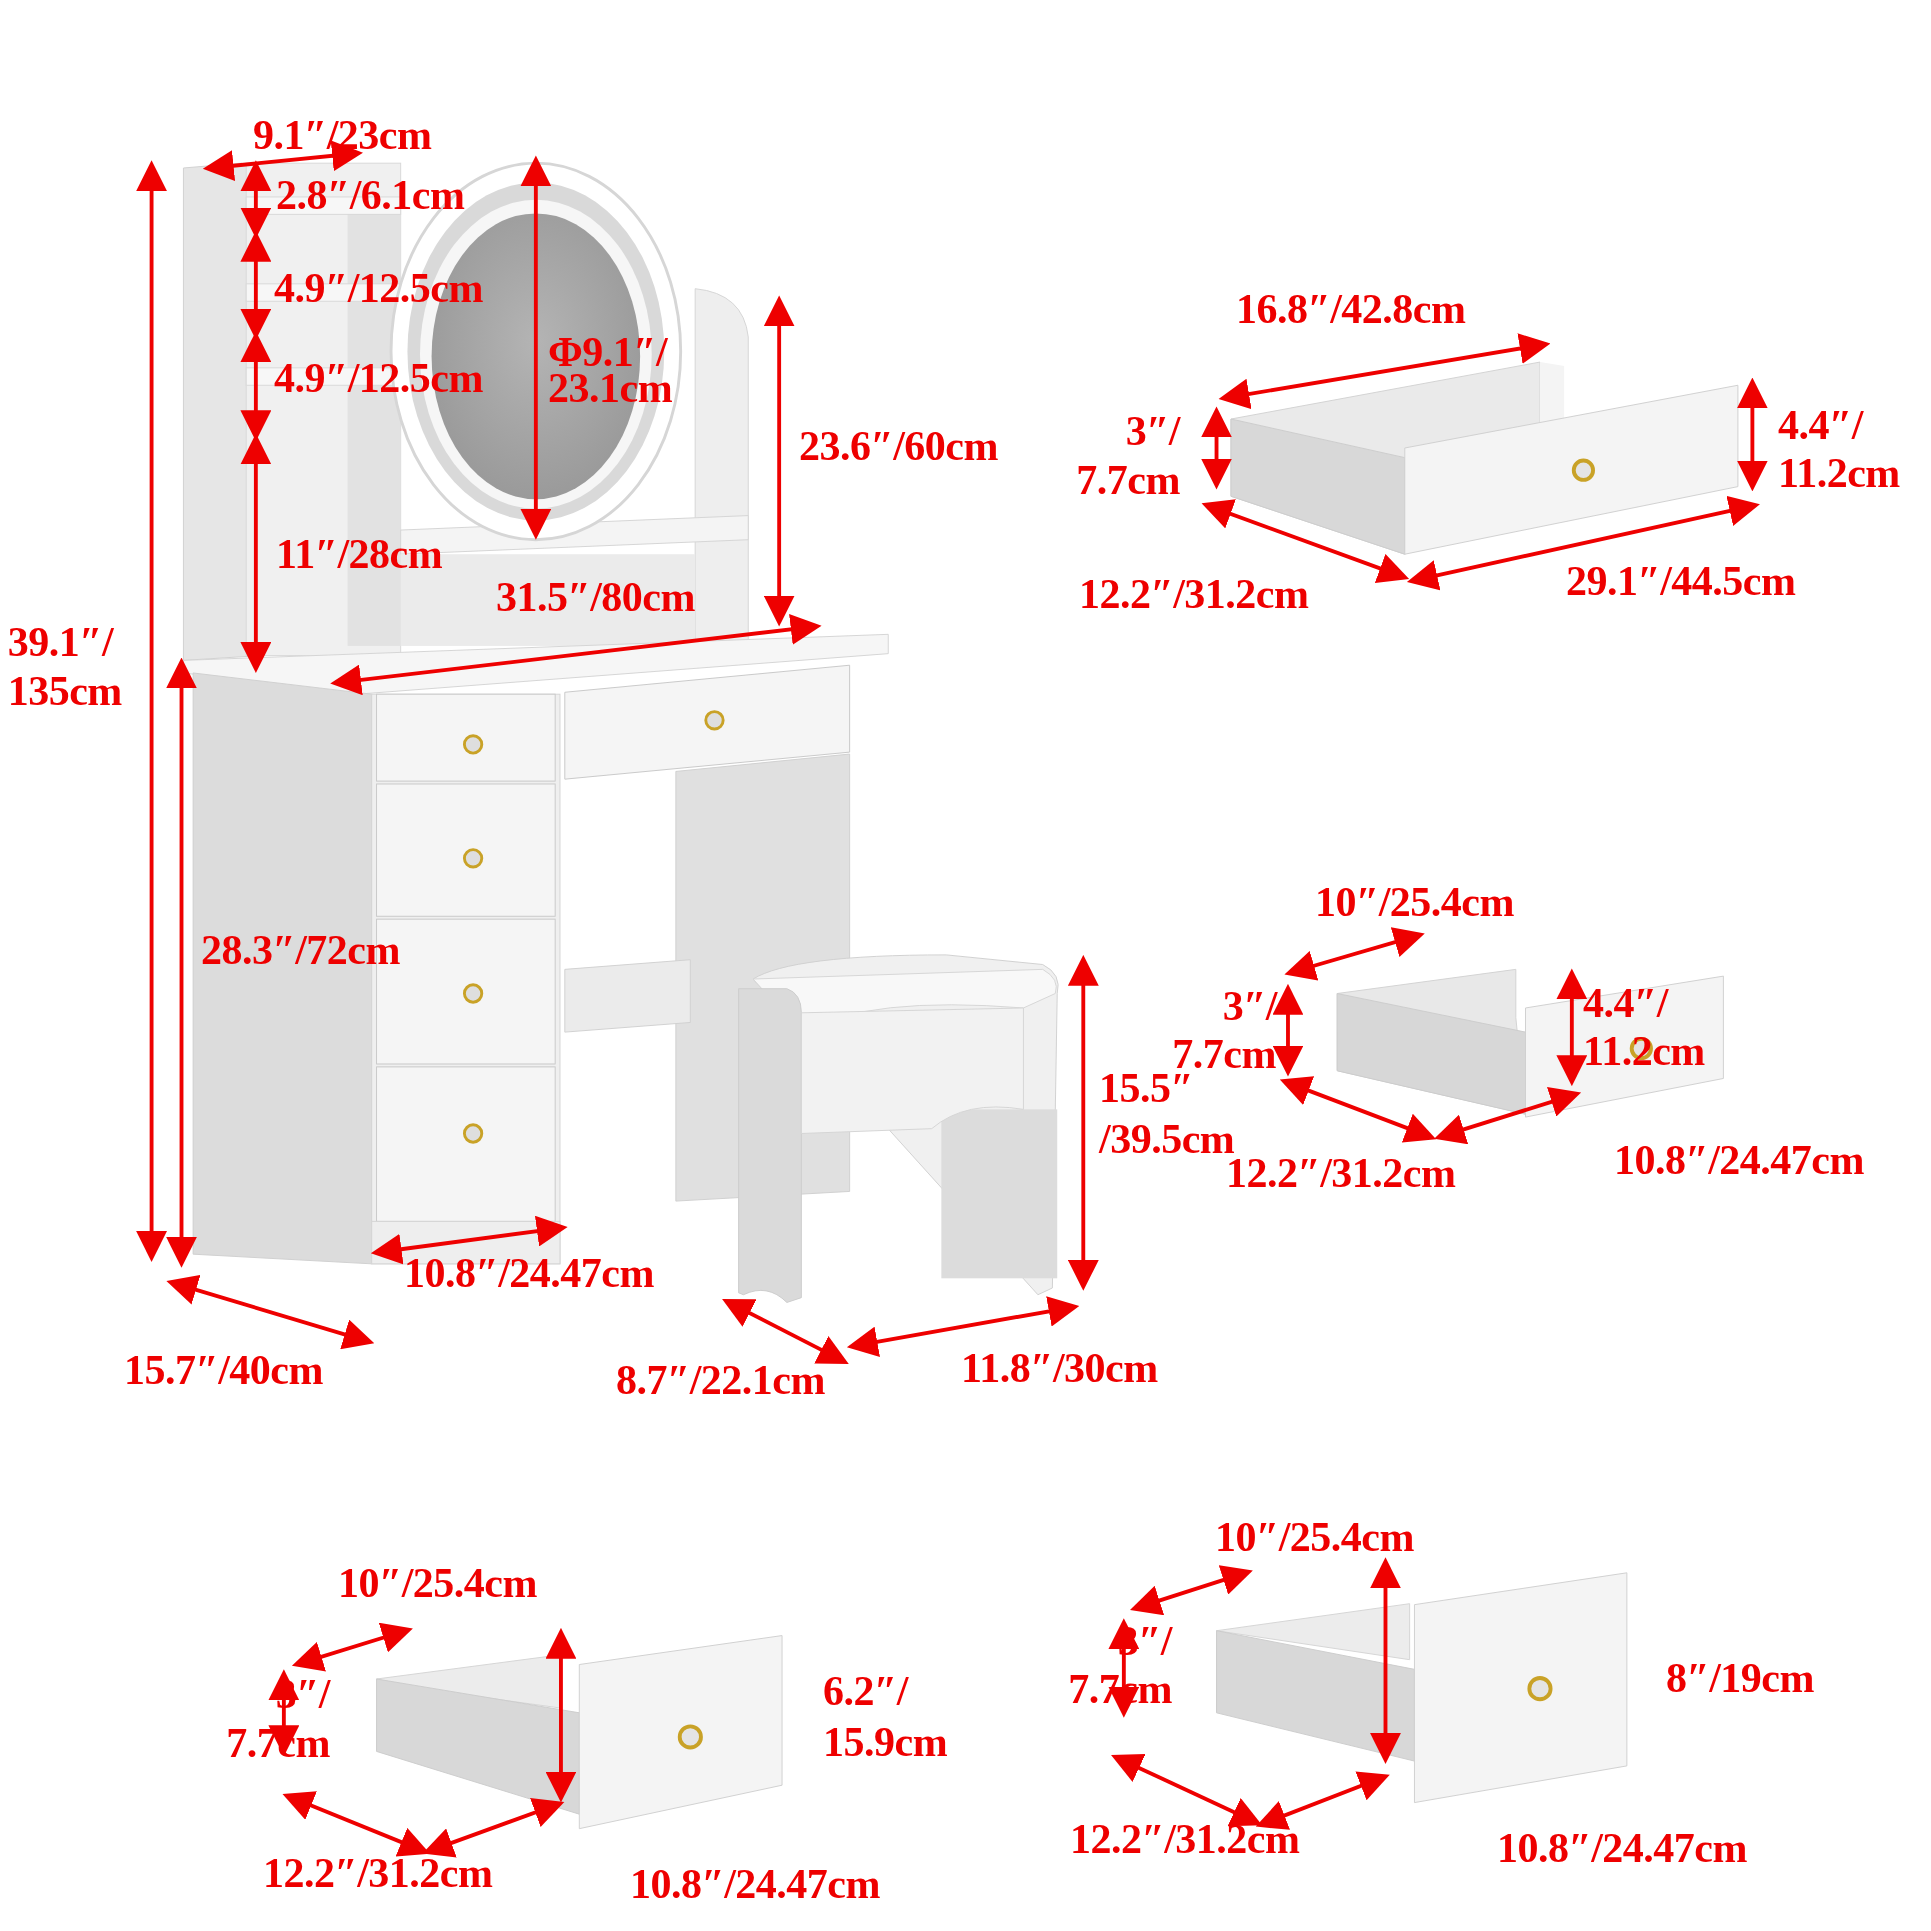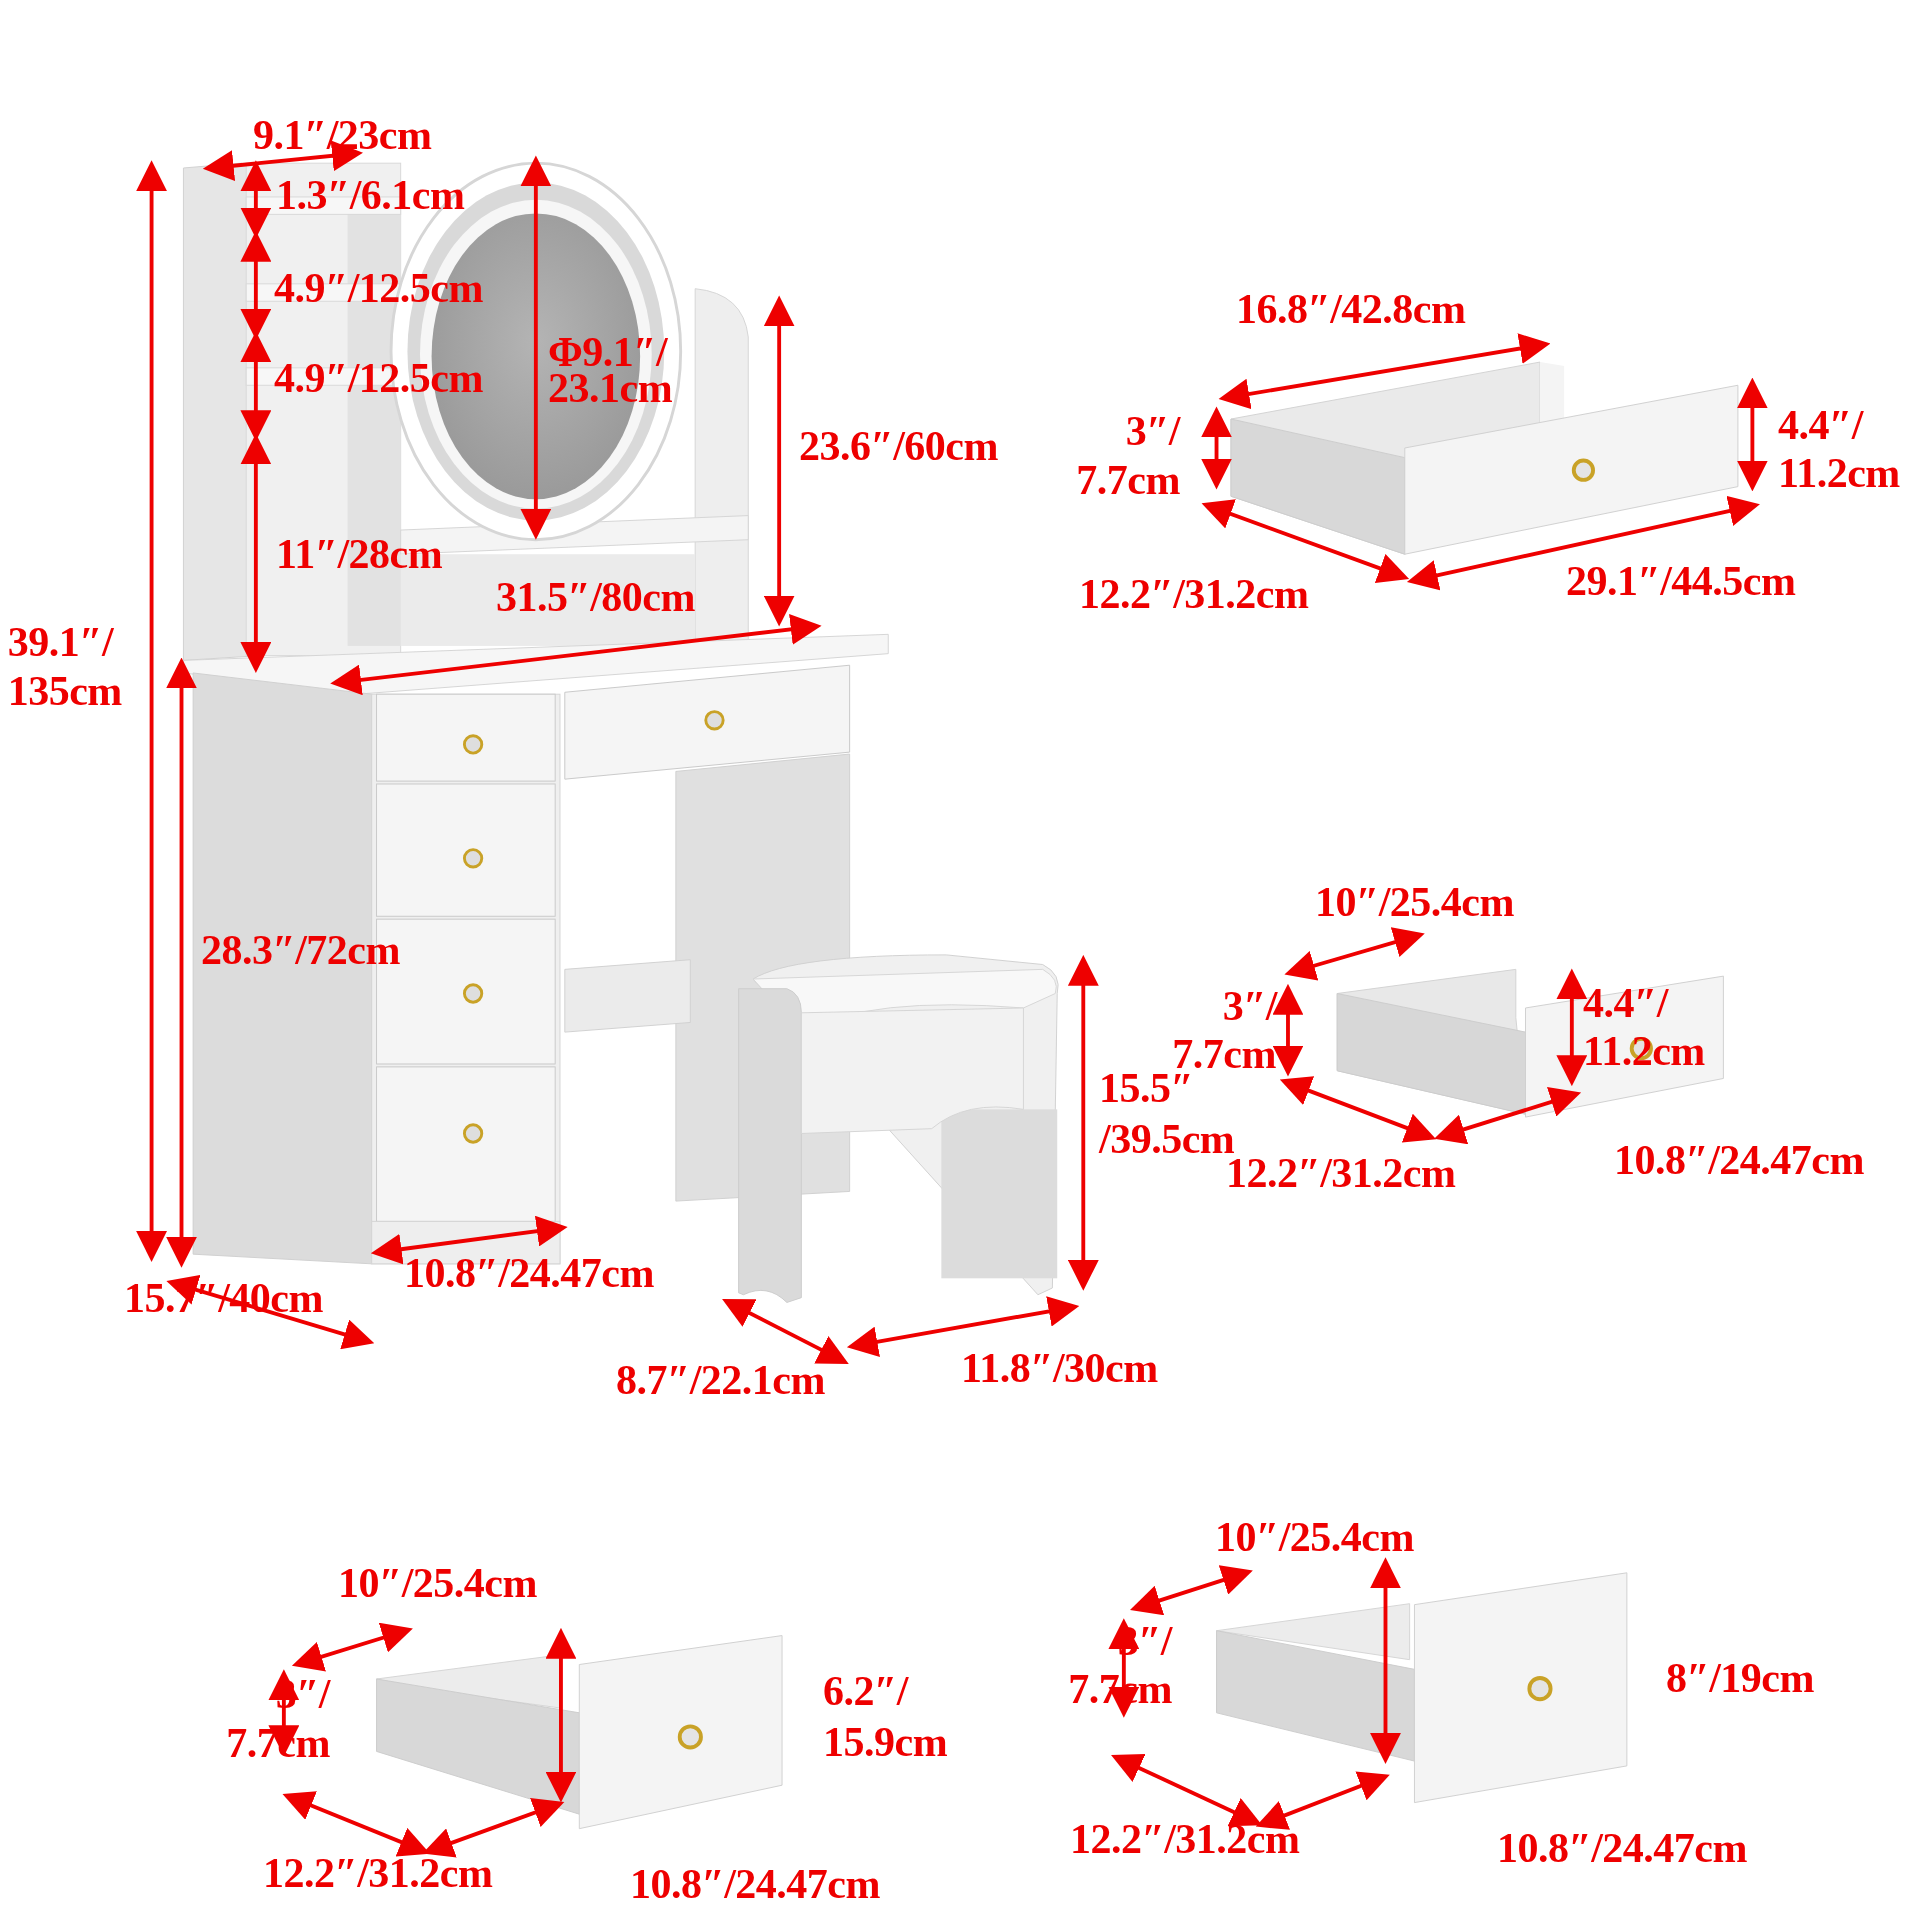--- a/index.html
+++ b/index.html
@@ -147,33 +147,33 @@
 
     <line x1="1178" y1="1636" x2="1290" y2="1600" marker-start="url(#ah)" marker-end="url(#ah)"></line>
     <line x1="1164" y1="1655" x2="1164" y2="1742" marker-start="url(#ah)" marker-end="url(#ah)"></line>
     <line x1="1435" y1="1592" x2="1435" y2="1790" marker-start="url(#ah)" marker-end="url(#ah)"></line>
     <line x1="1158" y1="1792" x2="1300" y2="1858" marker-start="url(#ah)" marker-end="url(#ah)"></line>
     <line x1="1308" y1="1860" x2="1432" y2="1812" marker-start="url(#ah)" marker-end="url(#ah)"></line>
   </g>
 </svg>
 
 <div class="lbl" style="left:253px;top:85px">9.1″/23cm</div>
-<div class="lbl" style="left:276px;top:145px">1.3″/6.1cm</div>
+<div class="lbl" style="left:276px;top:145px">2.8″/6.1cm</div>
 <div class="lbl" style="left:274px;top:238px">4.9″/12.5cm</div>
 <div class="lbl" style="left:274px;top:328px">4.9″/12.5cm</div>
 <div class="lbl" style="left:276px;top:504px">11″/28cm</div>
 <div class="lbl" style="left:548px;top:302px">Φ9.1″/</div>
 <div class="lbl" style="left:548px;top:338px">23.1cm</div>
 <div class="lbl" style="left:799px;top:396px">23.6″/60cm</div>
 <div class="lbl" style="left:496px;top:547px">31.5″/80cm</div>
 <div class="lbl" style="left:7.7px;top:592px">39.1″/</div>
 <div class="lbl" style="left:7.7px;top:641px">135cm</div>
 <div class="lbl" style="left:201px;top:900px">28.3″/72cm</div>
 <div class="lbl" style="left:404px;top:1223px">10.8″/24.47cm</div>
-<div class="lbl" style="left:124px;top:1248px">15.7″/40cm</div>
+<div class="lbl" style="left:124px;top:1320px">15.7″/40cm</div>
 
 <div class="lbl" style="left:1099px;top:1038px">15.5″</div>
 <div class="lbl" style="left:1099px;top:1089px">/39.5cm</div>
 <div class="lbl" style="left:616px;top:1330px">8.7″/22.1cm</div>
 <div class="lbl" style="left:961px;top:1318px">11.8″/30cm</div>
 
 <div class="lbl" style="left:1236px;top:259px">16.8″/42.8cm</div>
 <div class="lbl r" style="left:1062px;top:381px;width:118px">3″/</div>
 <div class="lbl r" style="left:1043px;top:430px;width:137px">7.7cm</div>
 <div class="lbl" style="left:1778px;top:375px">4.4″/</div>

